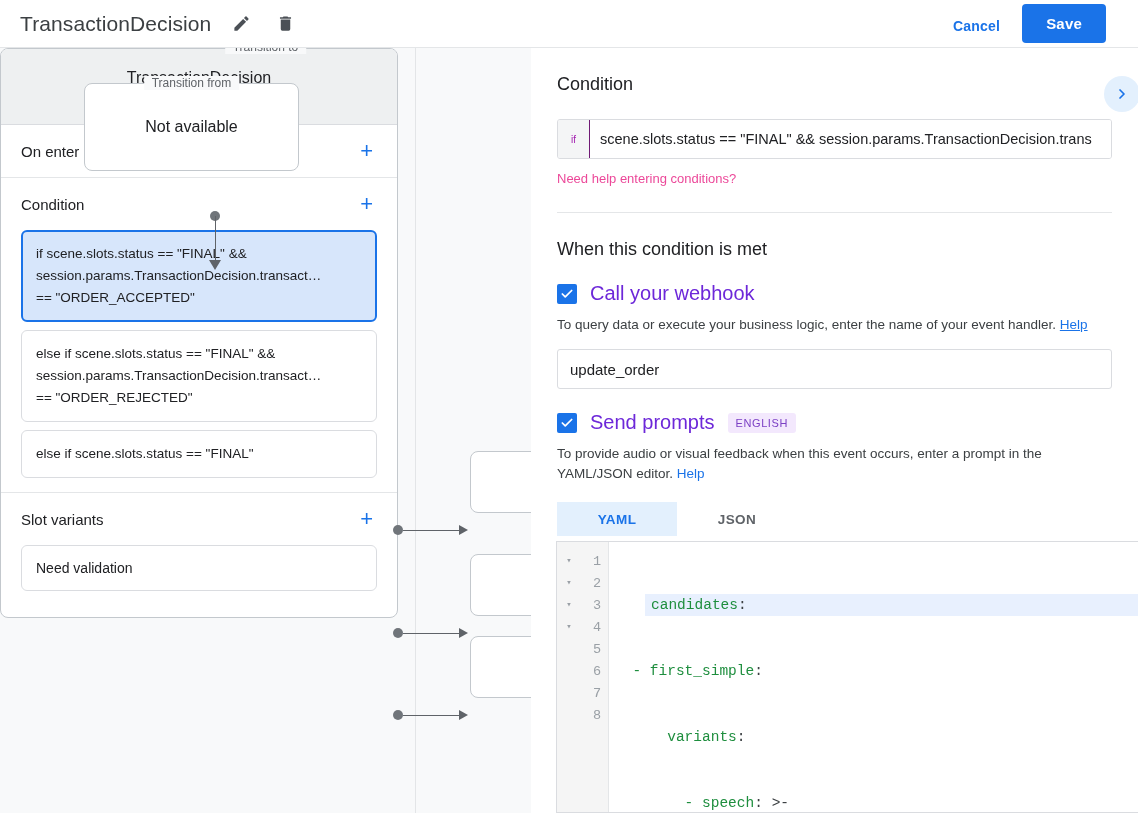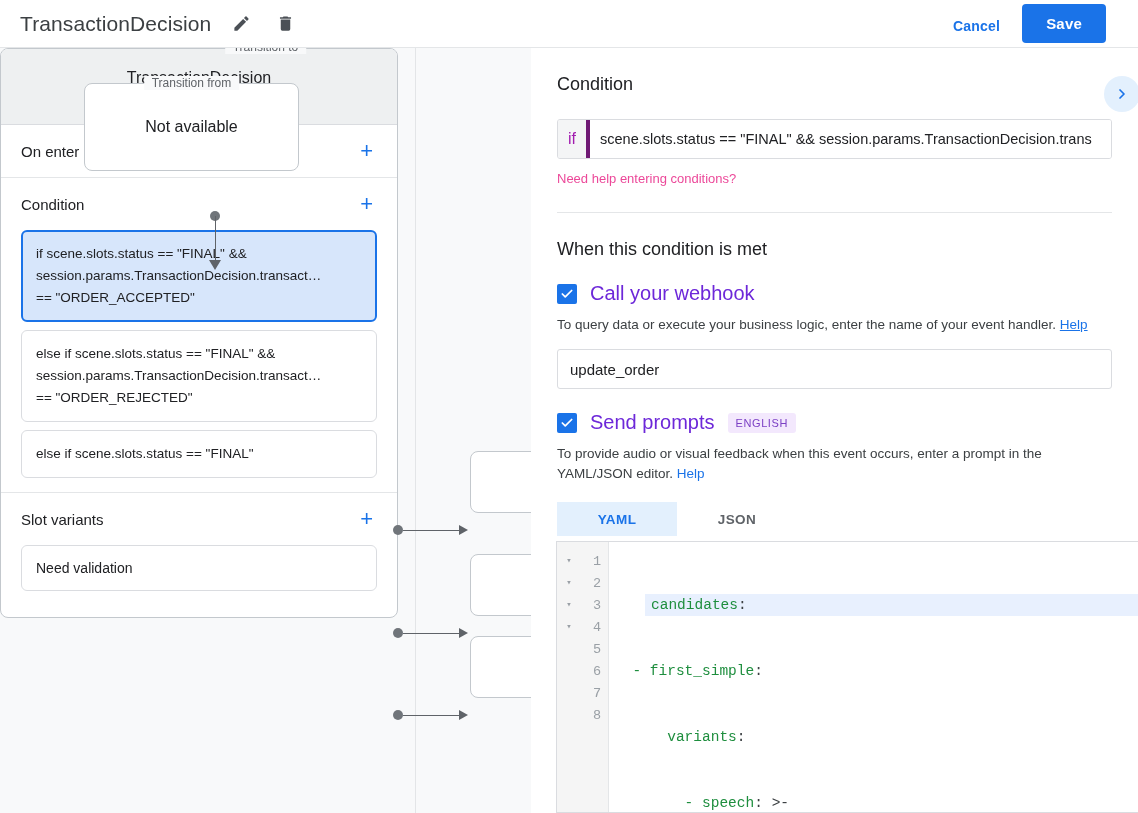--- a/index.html
+++ b/index.html
@@ -188,23 +188,23 @@
     cursor: pointer;
   }
   .cond-row {
     display: flex; margin-top: 24px;
     border: 1px solid #dadce0; border-radius: 3px;
     height: 40px;
     overflow: hidden;
   }
   .cond-if {
     width: 32px; background: #f4f5f6;
-    border-right: 4px solid #701a75;
+    border-right: 1px solid #701a75;
     display: flex; align-items: center; justify-content: center;
-    font-size: 16px; color: #a21caf;
+    font-size: 10px; color: #a21caf;
   }
   .cond-input {
     flex: 1; border: none; outline: none;
     font-family: "Liberation Sans", sans-serif;
     font-size: 14.5px; color: #202124;
     padding: 0 10px;
     background: #fff;
   }
   .helplink {
     display: inline-block; margin-top: 12px;

